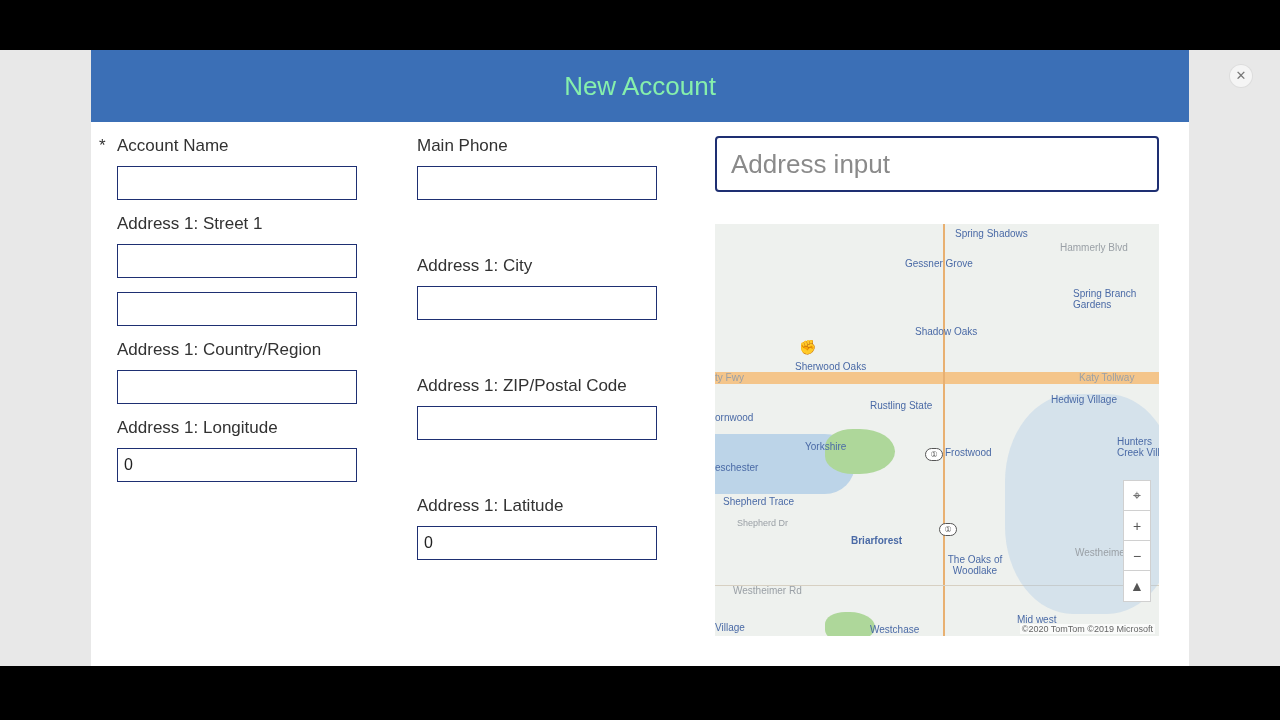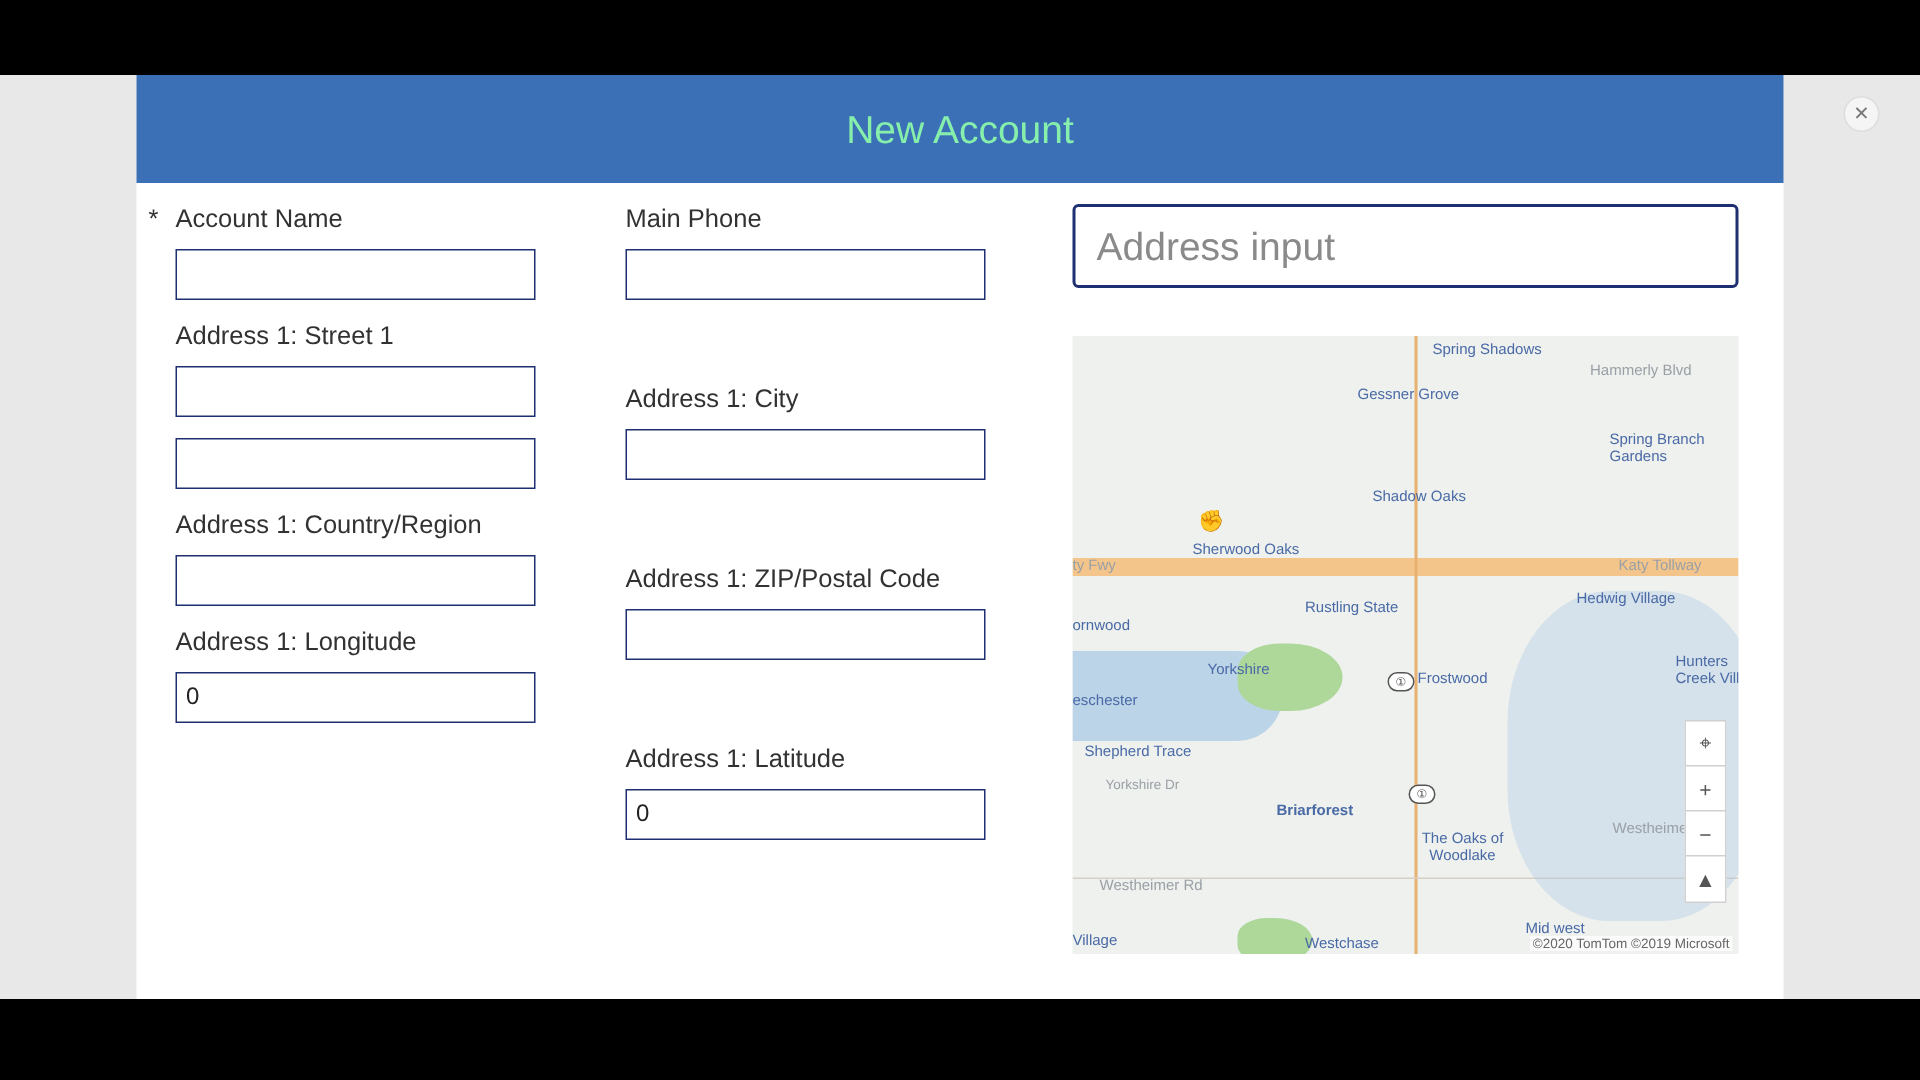--- a/index.html
+++ b/index.html
@@ -337,21 +337,21 @@
           <span class="map-label" style="left:230px;top:223px;">Frostwood</span>
           <span class="map-label" style="left:402px;top:212px;width:60px;white-space:normal">Hunters Creek Villa</span>
           <span class="map-label" style="left:8px;top:272px;">Shepherd Trace</span>
           <span class="map-label" style="left:136px;top:311px;font-weight:bold;">Briarforest</span>
           <span class="map-label" style="left:215px;top:330px;width:90px;white-space:normal;text-align:center">The Oaks of Woodlake</span>
           <span class="map-label" style="left:302px;top:390px;">Mid west</span>
           <span class="map-label" style="left:155px;top:400px;">Westchase</span>
           <span class="map-label" style="left:0px;top:398px;">Village</span>
           <span class="map-label" style="left:18px;top:361px;font-size:10px;color:#9aa0a6">Westheimer Rd</span>
           <span class="map-label" style="left:0px;top:238px;">eschester</span>
-          <span class="map-label" style="left:22px;top:294px;font-size:9px;color:#9aa0a6">Yorkshire Dr</span>
+          <span class="map-label" style="left:22px;top:294px;font-size:9px;color:#9aa0a6">Shepherd Dr</span>
           <span class="map-label" style="left:0px;top:148px;font-size:10px;color:#9aa0a6">ty Fwy</span>
           <span class="map-label" style="left:360px;top:323px;font-size:10px;color:#9aa0a6">Westheimer R</span>
 
           <div class="controls">
             <div>⌖</div>
             <div>+</div>
             <div>−</div>
             <div>▲</div>
           </div>
 

